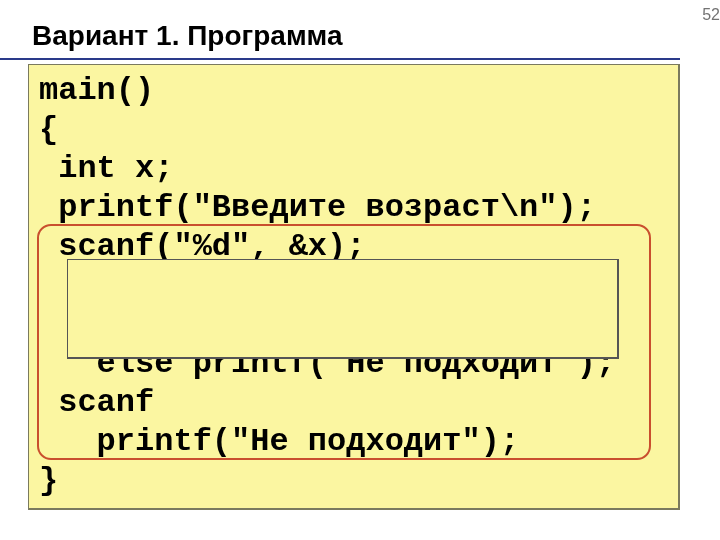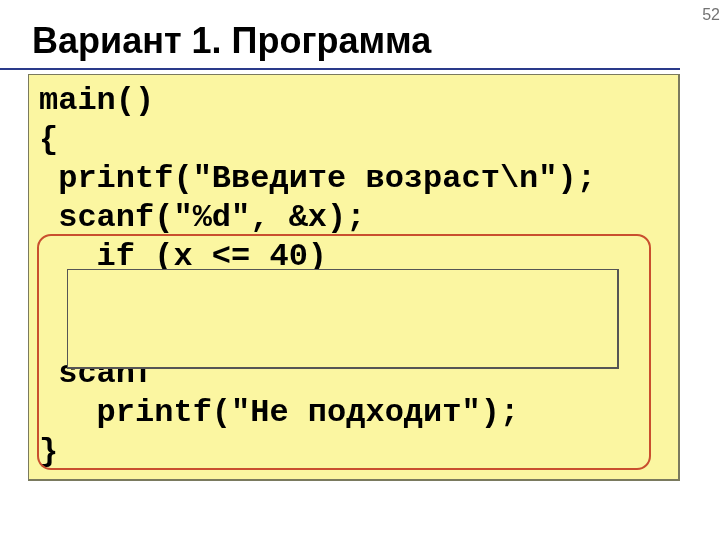--- a/index.html
+++ b/index.html
@@ -12,21 +12,21 @@
     overflow: hidden;
   }
   .page-number {
     position: absolute;
     top: 6px;
     right: 0;
     font-size: 16px;
     color: #737373;
   }
   .heading {
-    font-size: 36px;
+    font-size: 28px;
     font-weight: bold;
     color: #000;
     padding: 20px 0 6px 32px;
     border-bottom: 2px solid #2a3a8a;
     margin-right: 40px;
   }
   .code-panel {
     margin: 4px 40px 0 28px;
     background: #fbf6a1;
     border: 1px solid #7a7a5e;
@@ -70,20 +70,21 @@
 <body>
 
 <div class="page-number">52</div>
 
 <div class="heading">Вариант 1. Программа</div>
 
 <div class="code-panel">
   <div class="code">
     <div class="line">main()</div>
     <div class="line">{</div>
+    <div class="line"> int x;</div>
     <div class="line"> printf("Введите возраст\n");</div>
     <div class="line"> scanf("%d", &amp;x);</div>
     <div class="line">   if (x &lt;= 40)</div>
     <div class="line">        printf("Подходит");</div>
     <div class="line">   else printf("Не подходит");</div>
     <div class="line"> scanf</div>
     <div class="line">   printf("Не подходит");</div>
     <div class="line">}</div>
 
     <div class="inner-box"></div>

